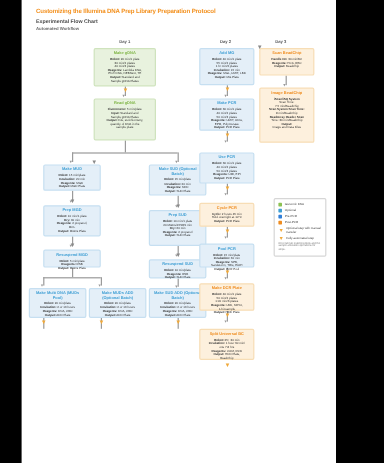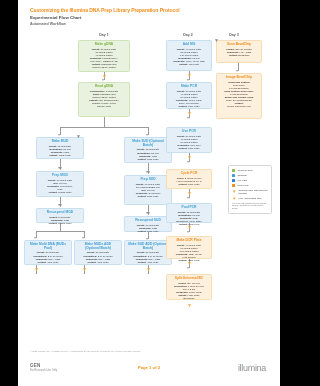--- a/index.html
+++ b/index.html
@@ -224,23 +224,14 @@
       </div>
       <div class="lgrow">
         <span class="lgtx" style="color:#f0a93b;font-size:4.5px;margin-right:2px;">▼</span>
         <span class="lgtx">Fully automated step</span>
       </div>
       <div class="lgnote">Kit or lab lab matching tools and the sample allocation operations for steps.</div>
     </div>
 
   </div>
 
-  <div class="foot">
-    <div class="fnote">© 2021 Illumina, Inc. All rights reserved. All trademarks are the property of Illumina, Inc. or their respective owners.</div>
-    <div class="flogo">
-      <div class="fl1">GEN</div>
-      <div class="fl2">For Research Use Only</div>
-    </div>
-    <div class="fpage">Page 1 of 2</div>
-    <div class="fill">illumina</div>
-  </div>
 
 </div>
 
 </body></html>

